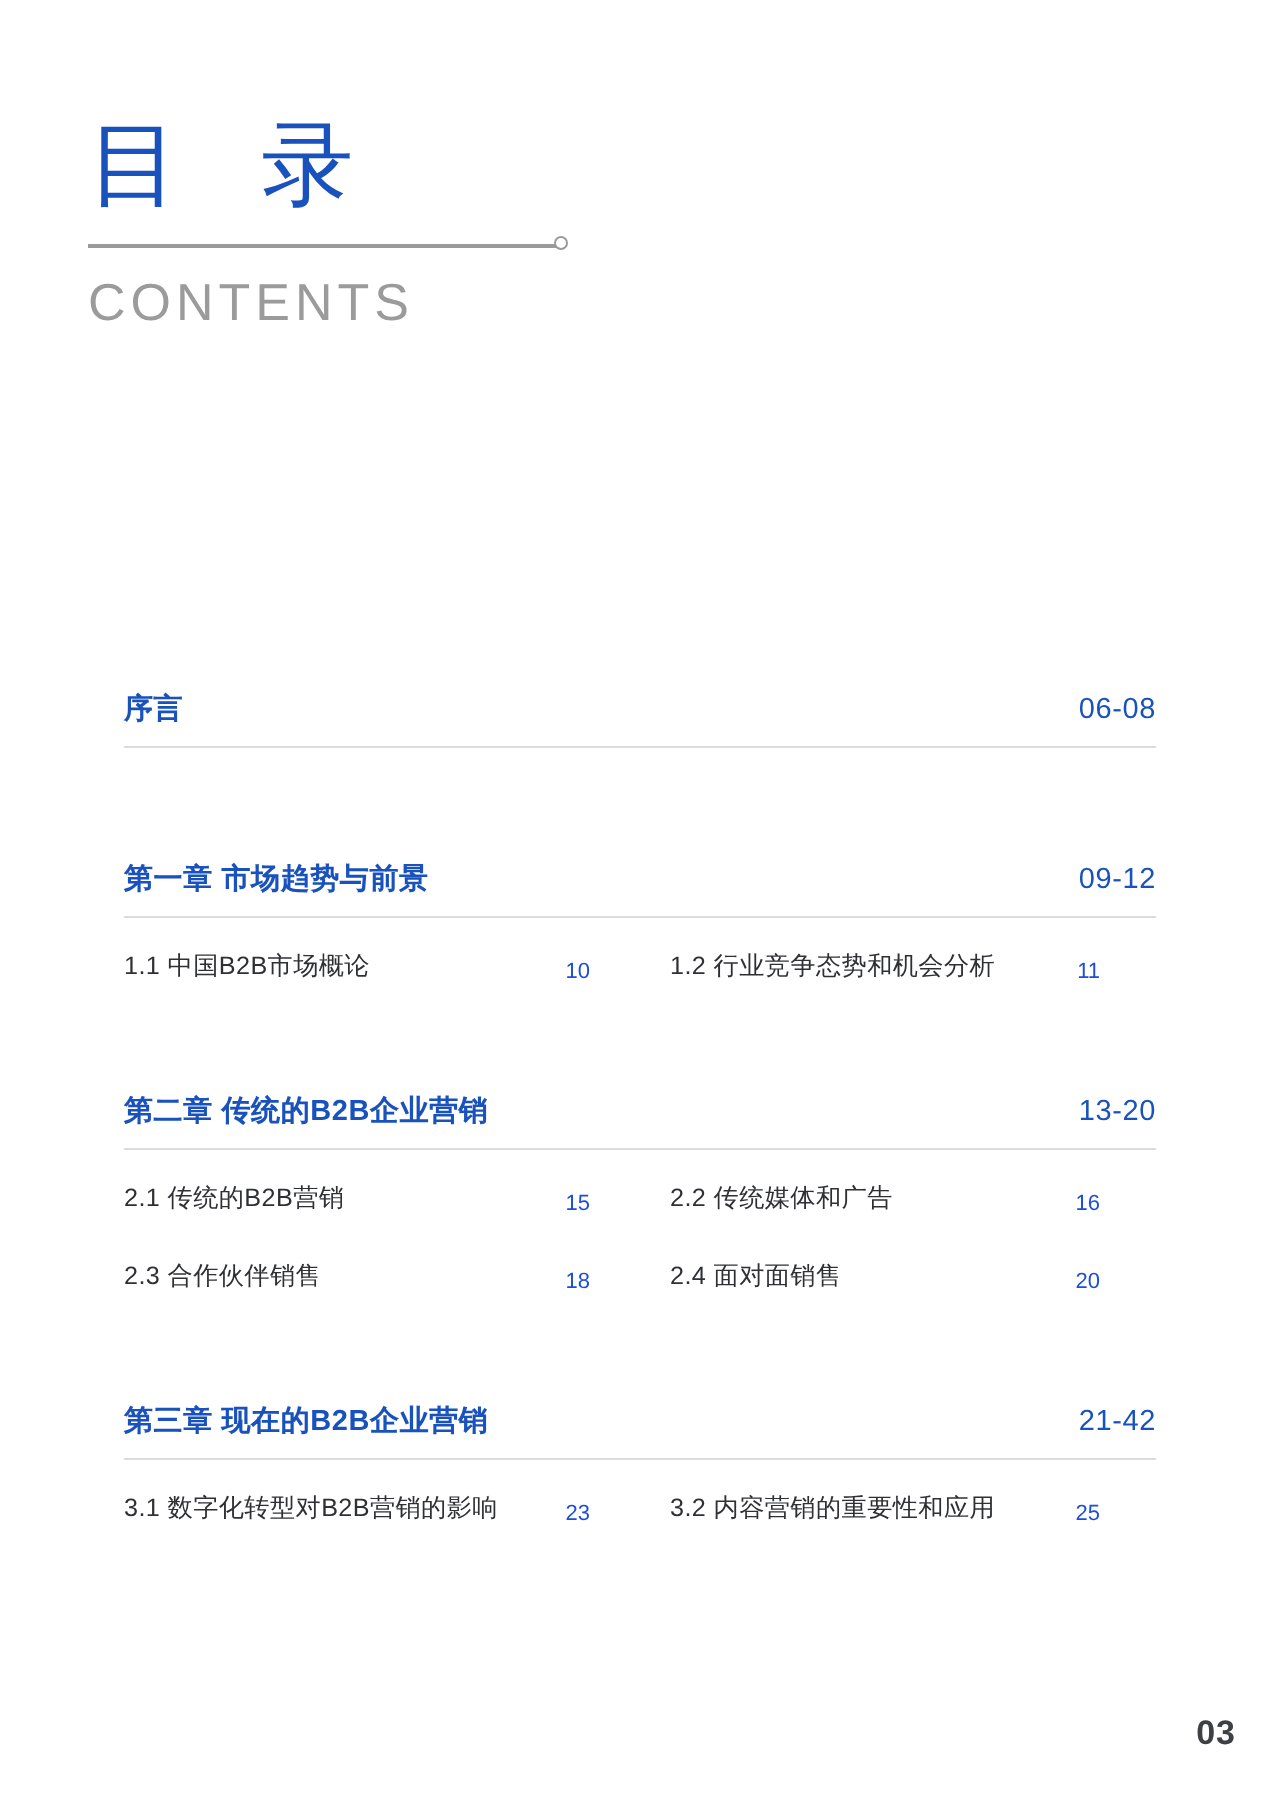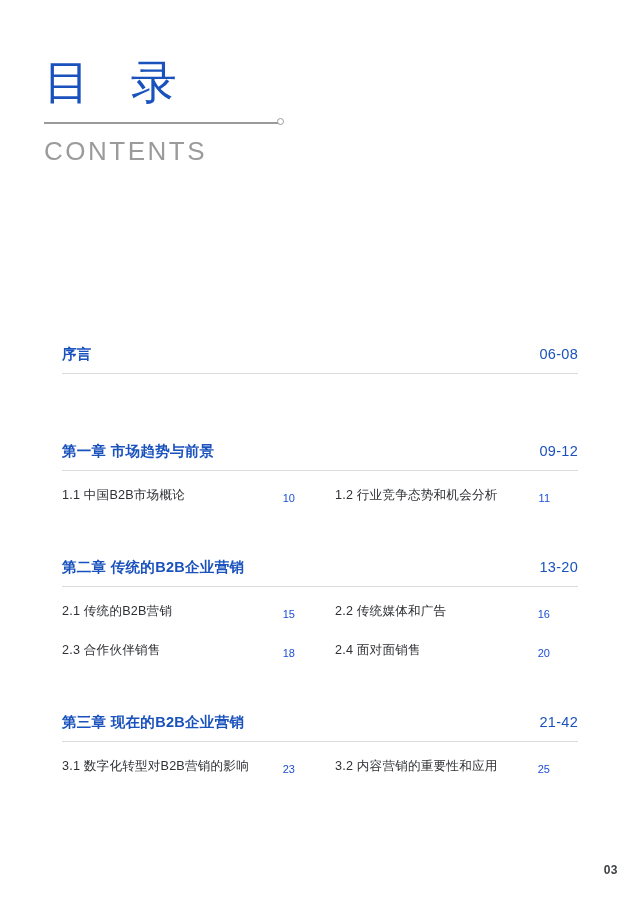--- a/index.html
+++ b/index.html
@@ -74,21 +74,21 @@
 
   
   .toc {
     position: absolute;
     left: 62px;
     top: 345px;
     width: 516px;
   }
 
   .section {
-    margin-bottom: 12px;
+    margin-bottom: 0;
   }
 
   .section-head {
     display: flex;
     align-items: baseline;
     justify-content: space-between;
     height: 22px;
   }
   .section-title {
     font-size: 14.5px;
@@ -149,21 +149,21 @@
 
   
   .gap-preface { height: 56px; }
   .gap-chapter { height: 32px; }
 
   
   .page-num {
     position: absolute;
     right: 22px;
     bottom: 28px;
-    font-size: 12px;
+    font-size: 17px;
     font-weight: bold;
     color: #3d4044;
     letter-spacing: 0.5px;
   }
 </style>
 </head>
 <body>
 
 <div class="page">
 

